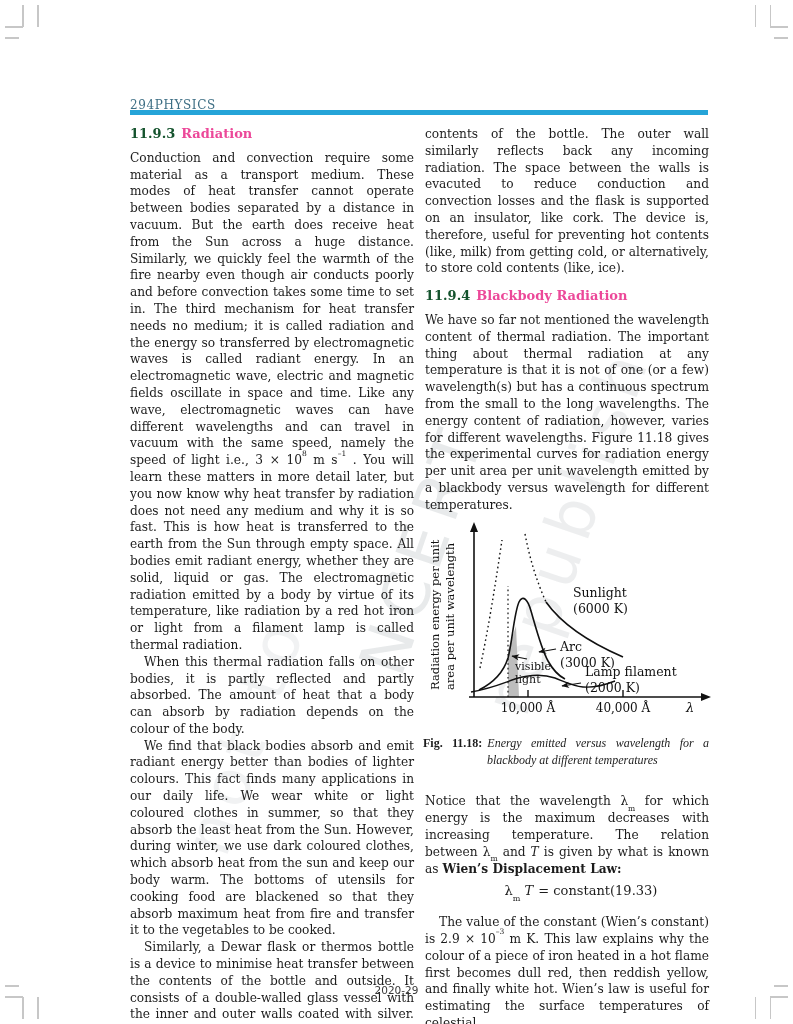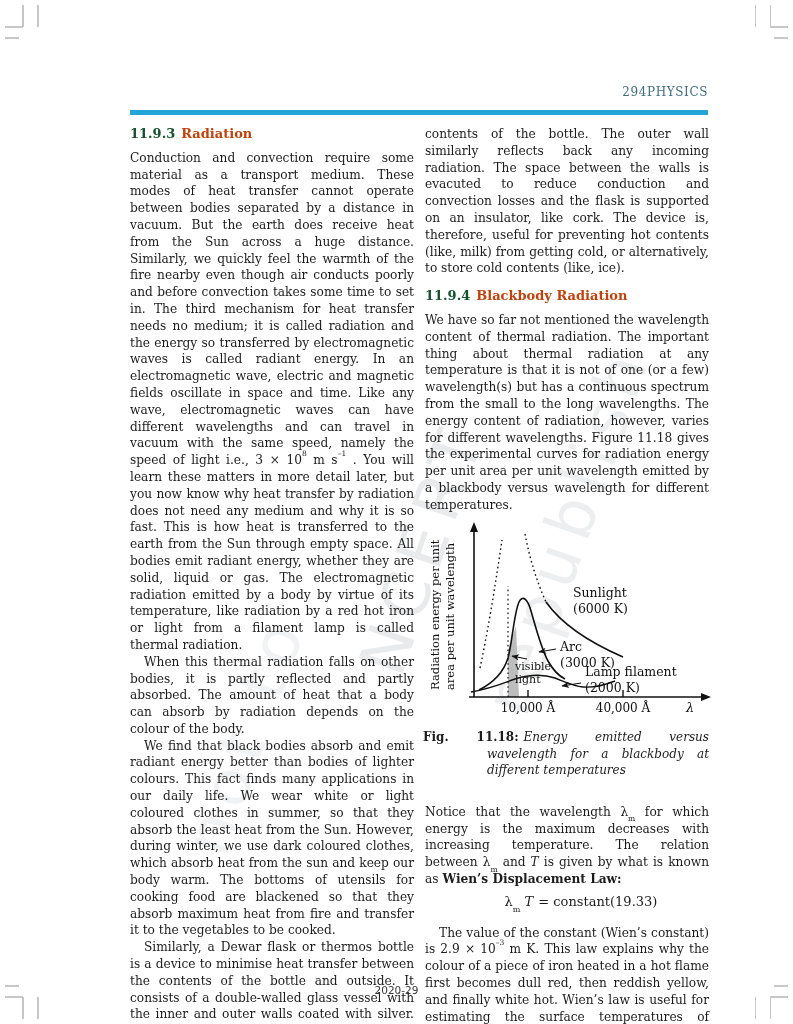--- a/index.html
+++ b/index.html
@@ -4,47 +4,47 @@
 <style>
   html,body { margin:0; padding:0; background:#ffffff; }
   .page {
     position:relative; width:793px; height:1024px; background:#ffffff;
     font-family:"DejaVu Serif", serif; color:#1c1c1c; overflow:hidden;
   }
   
   .cm { position:absolute; background:#c7c7c7; }
   
   .runhead {
-    position:absolute; left:130px; top:85px; width:578px;
-    display:flex; justify-content:flex-end; align-items:baseline;
+    position:absolute; left:130px; top:98px; width:578px;
+    display:flex; justify-content:flex-start; align-items:baseline;
     font-size:12px; letter-spacing:0.6px; color:#3d6e84; font-family:"DejaVu Serif", serif;
   }
   .rule {
     position:absolute; left:130px; top:110px; width:578px; height:4.5px;
     background:#25a4d8;
   }
   
   .col { position:absolute; top:126px; width:284px; font-size:12.2px; line-height:16.8px; text-align:justify; }
   .col-left  { left:130px; }
   .col-right { left:425px; }
   p { margin:0; }
   p.ind { text-indent:14px; }
   .sec-head { font-weight:bold; font-size:13px; margin:0 0 7px 0; text-align:left; }
   .sec-head .num { color:#14532d; margin-right:6px; }
-  .sec-head .ttl { color:#c2410c; }
+  .sec-head .ttl { color:#ec4899; }
   .sec-head-2 { margin-top:11px; }
   sup { font-size:0.62em; position:relative; top:-0.45em; line-height:0; }
   sub { font-size:0.62em; position:relative; bottom:-0.28em; line-height:0; }
   .bold { font-weight:bold; }
   .ital { font-style:italic; }
   
   .figure-wrap { margin:4px 0 2px -2px; }
   .caption {
     font-size:12px; line-height:16.5px; text-align:justify;
-    padding-left:64px; text-indent:-64px; margin-top:5px;
+    padding-left:64px; text-indent:-64px; margin-top:11px;font-family:Liberation Serif, serif;
   }
   .caption .cap-label { font-weight:bold; font-style:normal; margin-right:5px; }
   .caption .cap-text { font-style:italic; }
   .after-fig { margin-top:25px; }
   
   .equation {
     display:flex; justify-content:center; align-items:baseline;
     margin:6px 0 10px 0; font-size:13px;
   }
   .eq-lhs { padding-left:28px; }

